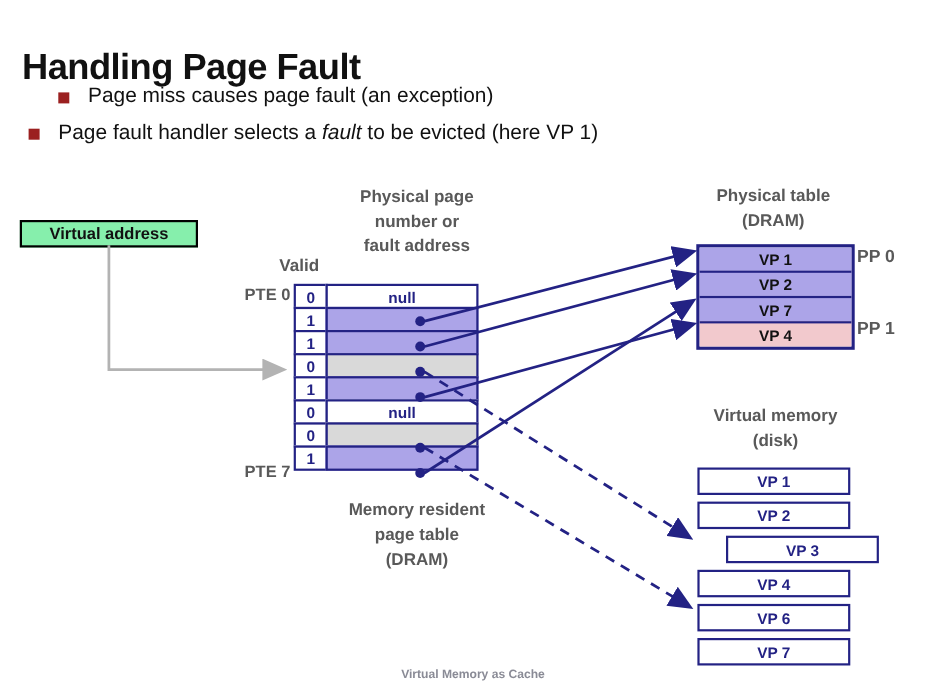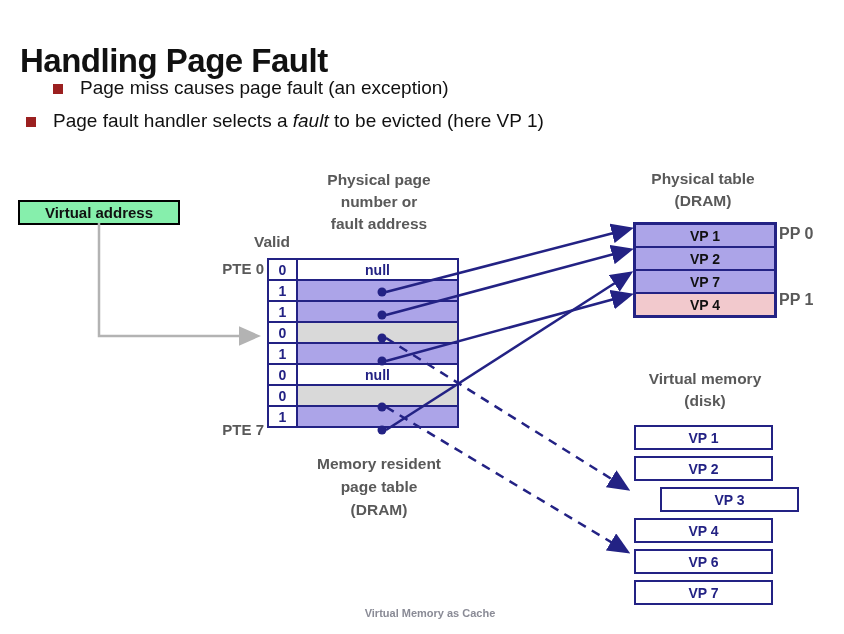--- a/index.html
+++ b/index.html
@@ -33,21 +33,21 @@
   .pt-caption{left:295px;top:452px;width:168px;text-align:center;font-size:15.5px;line-height:23px;}
 
   
   .page-table{left:267px;top:258px;}
   .pt-row{display:flex;}
   .pt-row + .pt-row{margin-top:-2px;}
   .pt-cell{box-sizing:border-box;border:2px solid #232284;height:23px;
     display:flex;align-items:center;justify-content:center;
     font-size:14px;font-weight:bold;color:#232284;}
   .pt-valid{width:31px;}
-  .pt-main{width:163px;margin-left:-2px;}
+  .pt-main{width:139px;margin-left:-2px;}
   .f-white{background:#ffffff;}
   .f-purple{background:#aca4e8;}
   .f-gray{background:#d9d9d9;}
   .f-pink{background:#f2c9cd;}
 
   
   .pm-title{left:628px;top:168px;width:150px;text-align:center;font-size:15.5px;line-height:22px;}
   .pm-box{left:633px;top:222px;border:3px solid #232284;width:138px;box-sizing:content-box;}
   .pm-row{width:138px;height:21px;display:flex;align-items:center;justify-content:center;
     font-size:14px;font-weight:bold;color:#111111;}

